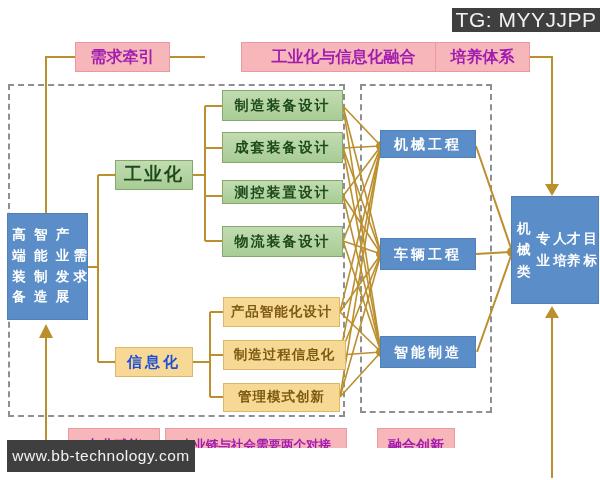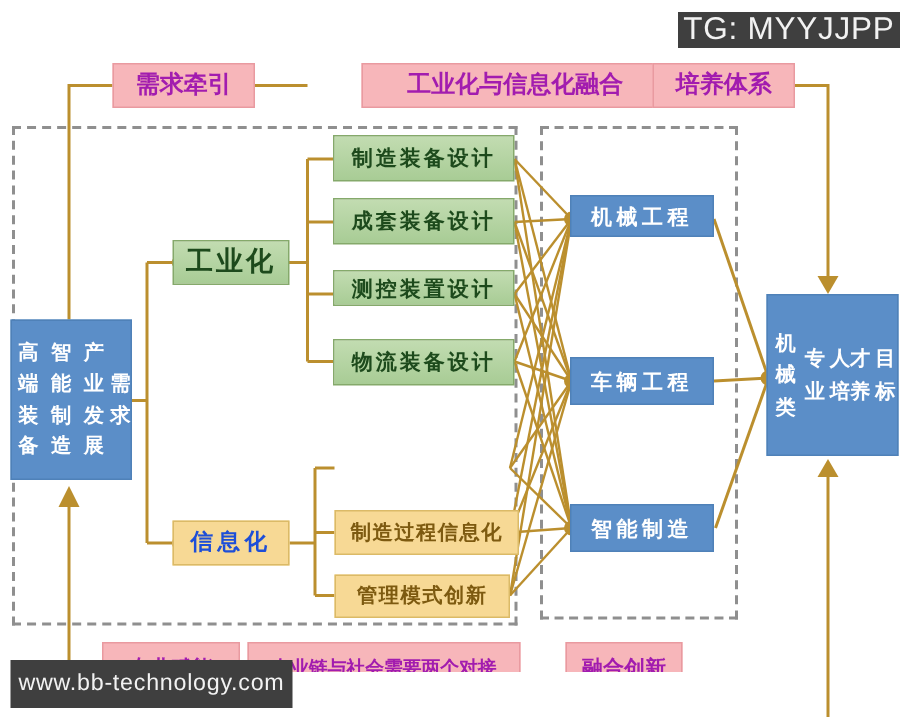--- a/index.html
+++ b/index.html
@@ -103,20 +103,21 @@
   </div>
 
   <div class="box green" style="left:115px;top:160px;width:78px;height:30px;font-size:18px;">工业化</div>
   <div class="box yellow" style="left:115px;top:347px;width:78px;height:30px;font-size:15px;color:#1d4ed8;letter-spacing:3px;">信息化</div>
 
   <div class="box green" style="left:222px;top:90px;width:121px;height:31px;font-size:14px;">制造装备设计</div>
   <div class="box green" style="left:222px;top:132px;width:121px;height:31px;font-size:14px;text-align:center;">成套装备设计</div>
   <div class="box green" style="left:222px;top:180px;width:121px;height:24px;font-size:14px;">测控装置设计</div>
   <div class="box green" style="left:222px;top:226px;width:121px;height:31px;font-size:14px;">物流装备设计</div>
 
+  <div class="box yellow" style="left:223px;top:297px;width:117px;height:30px;font-size:13.5px;">产品智能化设计</div>
   <div class="box yellow" style="left:223px;top:340px;width:123px;height:30px;font-size:13.5px;">制造过程信息化</div>
   <div class="box yellow" style="left:223px;top:383px;width:117px;height:29px;font-size:13.5px;">管理模式创新</div>
 
   <div class="box blue" style="left:380px;top:130px;width:96px;height:28px;font-size:14px;letter-spacing:3px;">机械工程</div>
   <div class="box blue" style="left:380px;top:238px;width:96px;height:32px;font-size:14px;letter-spacing:3px;">车辆工程</div>
   <div class="box blue" style="left:380px;top:336px;width:96px;height:32px;font-size:14px;letter-spacing:3px;">智能制造</div>
 
   <div class="box blue multiline" style="left:511px;top:196px;width:88px;height:108px;font-size:13.5px;line-height:1.6;">
     <span>机械类</span>
     <span>专业</span>

